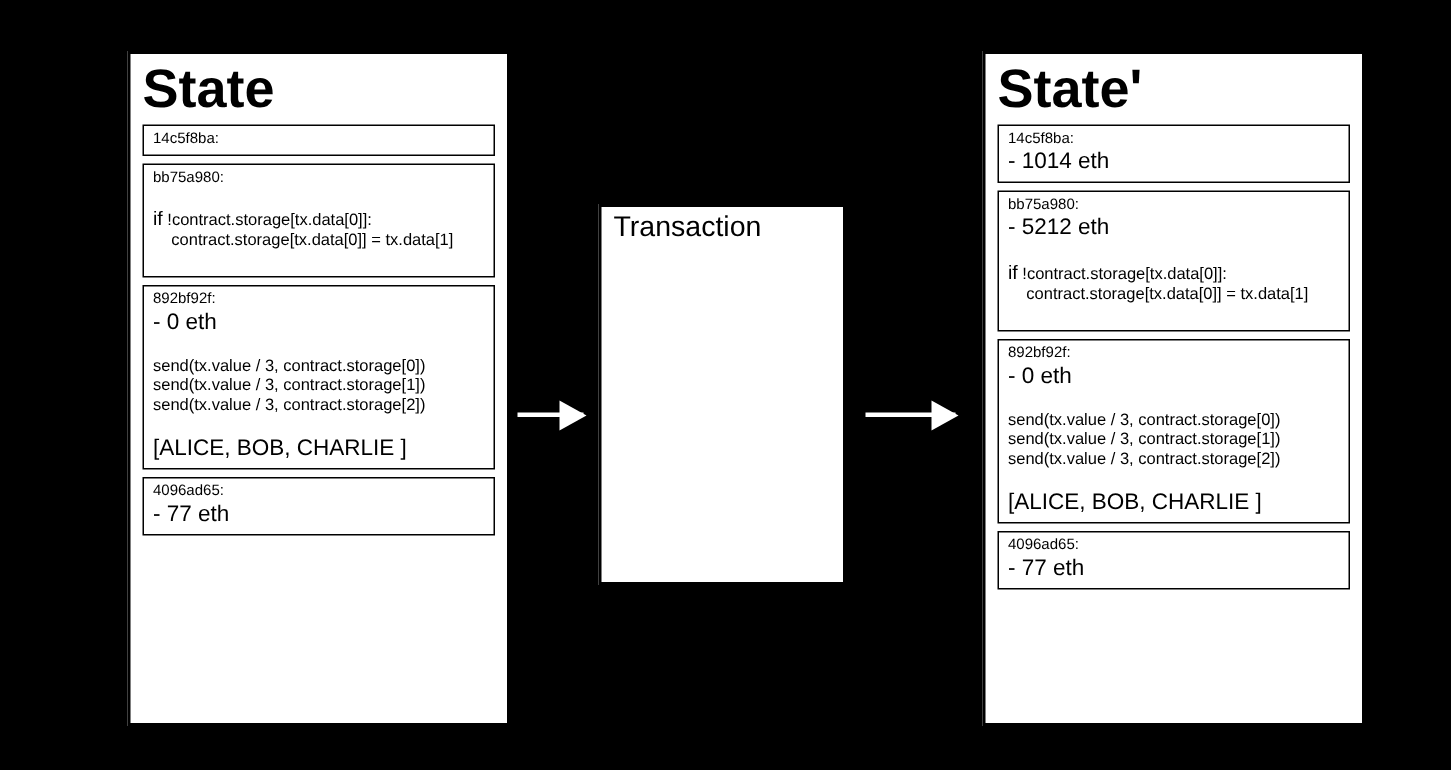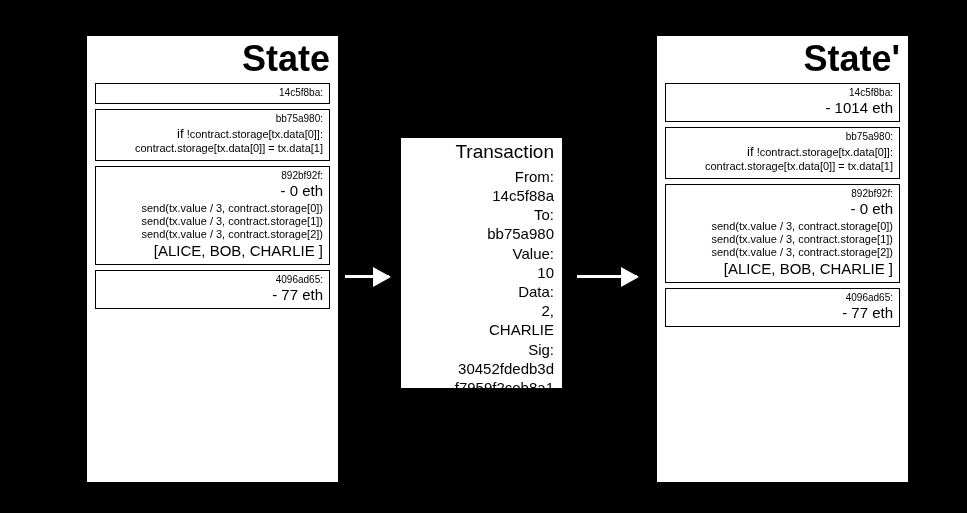--- a/index.html
+++ b/index.html
@@ -10,21 +10,20 @@
     font-family: sans-serif;
     width: 967px;
     height: 513px;
     position: relative;
   }
   .panel {
     position: absolute;
     background: #fff;
     border: 2px solid #000;
     padding: 4px 8px 8px 8px;
-    text-align: right;
   }
   .state-left {
     left: 85px;
     top: 34px;
     width: 255px;
     height: 450px;
   }
   .state-right {
     left: 655px;
     top: 34px;
@@ -56,21 +55,21 @@
     padding: 3px 6px 4px 6px;
     font-size: 14px;
     line-height: 1.2;
   }
   .addr { font-size: 10px; }
   .bal  { font-size: 15px; }
   .code {
     font-size: 11px;
     line-height: 1.15;
     white-space: pre;
-    margin: 2px 0;
+    margin: 14px 0;
   }
   .if-kw { font-size: 13px; }
   .store {
     font-size: 15px;
     margin-top: 2px;
   }
   .tx-body {
     font-size: 15px;
     line-height: 1.28;
     white-space: pre;
@@ -122,46 +121,35 @@
   <div class="account">
     <div class="addr">4096ad65:</div>
     <div class="bal">- 77 eth</div>
   </div>
 </div>
 
 <div class="arrow arrow1"></div>
 
 <div class="panel tx-panel">
   <div class="tx-title">Transaction</div>
-  <div class="tx-body"><span>From:</span>
-   <span>14c5f88a</span>
-<span>To:</span>
-   <span>bb75a980</span>
-<span>Value:</span>
-   <span>10</span>
-<span>Data:</span>
-   <span>2,</span>
-   <span>CHARLIE</span>
-<span>Sig:</span>
-   <span>30452fdedb3d</span>
-   <span>f7959f2ceb8a1</span></div>
 </div>
 
 <div class="arrow arrow2"></div>
 
 <div class="panel state-right">
   <div class="panel-title panel-title-prime">State</div>
 
   <div class="account">
     <div class="addr">14c5f8ba:</div>
     <div class="bal">- 1014 eth</div>
   </div>
 
   <div class="account">
     <div class="addr">bb75a980:</div>
+    <div class="bal">- 5212 eth</div>
     <div class="code"><span class="if-kw">if</span><span> !contract.storage[tx.data[0]]:</span>
 <span>    contract.storage[tx.data[0]] = tx.data[1]</span></div>
   </div>
 
   <div class="account">
     <div class="addr">892bf92f:</div>
     <div class="bal">- 0 eth</div>
     <div class="code">send(tx.value / 3, contract.storage[0])
 send(tx.value / 3, contract.storage[1])
 send(tx.value / 3, contract.storage[2])</div>

